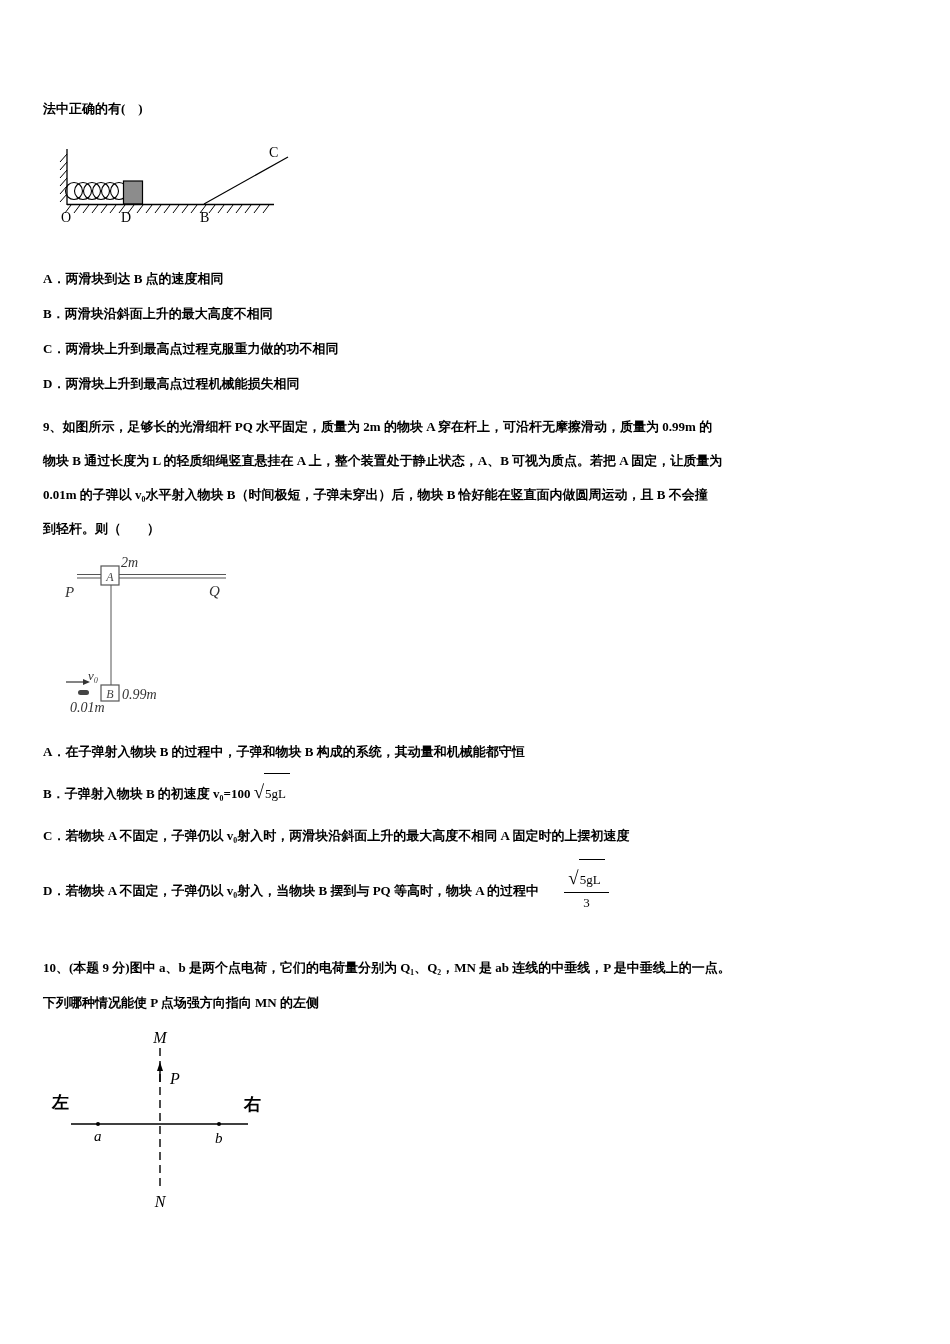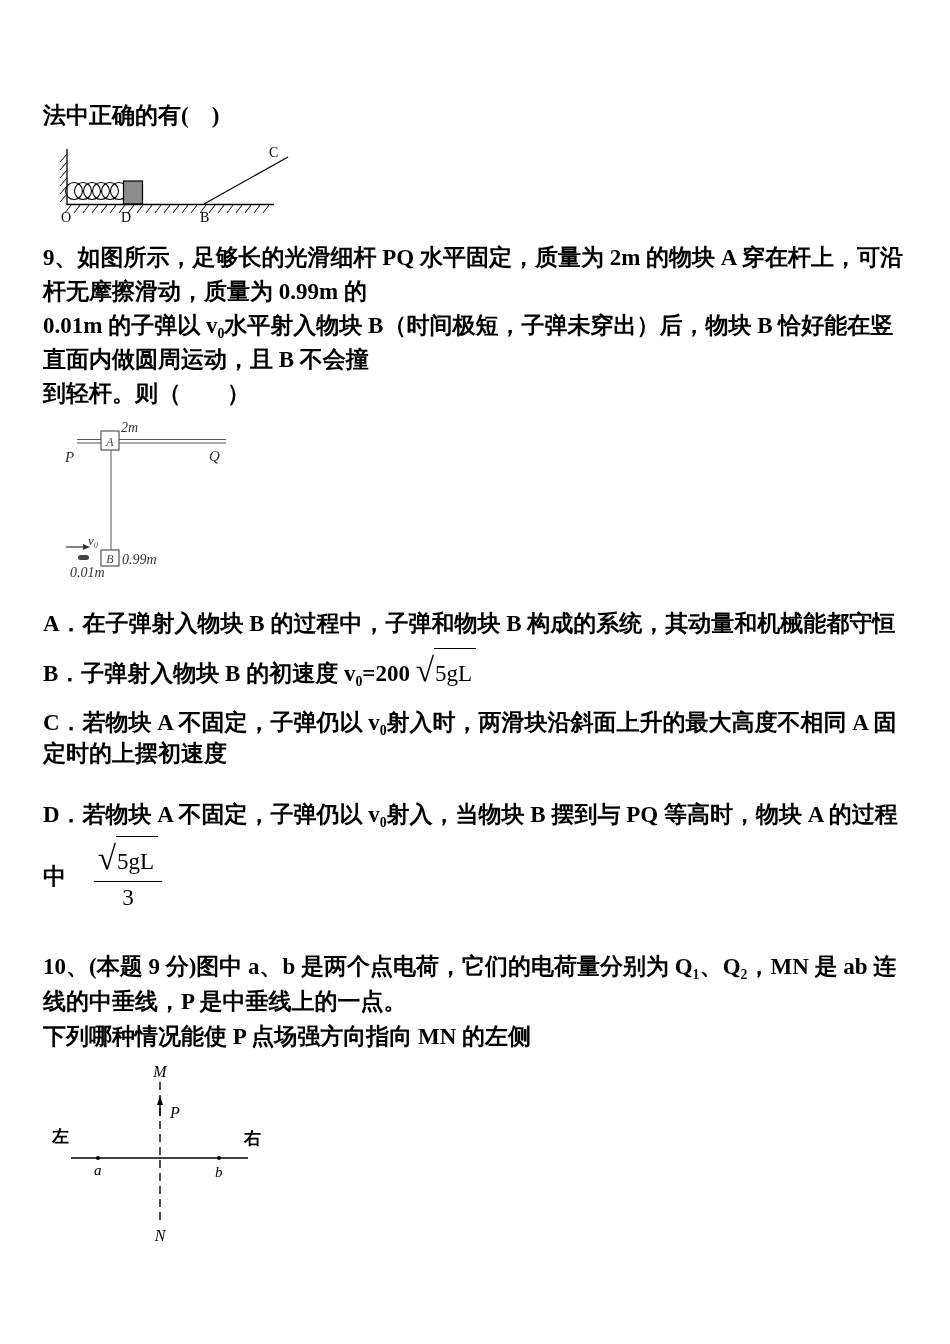--- a/index.html
+++ b/index.html
@@ -1,19 +1,19 @@
 <!DOCTYPE html>
 <html><head>
 <meta charset="utf-8">
 <style>
   html,body{margin:0;padding:0;background:#fff;}
   body{width:950px;height:1344px;overflow:hidden;color:#000;
        font-family:"Liberation Serif","DejaVu Serif",serif;}
   .content{padding:100px 40px 0 43px;}
-  .txt{font-size:23px;font-weight:700;}
+  .txt{font-size:13px;font-weight:700;}
   .intro{height:22px;}
   .diagram1{margin:22px 0 0 14px;}
   .diagram2{margin:8px 0 0 14px;}
   .diagram3{margin:8px 0 0 2px;}
   .q8-options{margin-top:30px;}
   .q8-options .opt{margin-bottom:14px;height:21px;}
   .q9-body{margin-top:1px;}
   .q9-body .line{line-height:34px;}
   .q9-options{margin-top:20px;}
   .q9-options .opt{margin-bottom:14px;}
@@ -56,23 +56,30 @@
       <line x1="10" y1="60.5" x2="217" y2="60.5" stroke="#000" stroke-width="1.6"></line>
       <path d="M14 61 L8 69 M23 61 L17 69 M32 61 L26 69 M41 61 L35 69 M50 61 L44 69 M59 61 L53 69 M68 61 L62 69 M77 61 L71 69 M86 61 L80 69 M95 61 L89 69 M104 61 L98 69 M113 61 L107 69 M122 61 L116 69 M131 61 L125 69 M140 61 L134 69 M149 61 L143 69 M158 61 L152 69 M167 61 L161 69 M176 61 L170 69 M185 61 L179 69 M194 61 L188 69 M203 61 L197 69 M212 61 L206 69" stroke="#000" stroke-width="1"></path>
       <line x1="147" y1="60" x2="231" y2="13" stroke="#000" stroke-width="1.2"></line>
       <text x="4" y="78" font-size="14">O</text>
       <text x="64" y="78" font-size="14">D</text>
       <text x="143" y="78" font-size="14">B</text>
       <text x="212" y="13" font-size="14">C</text>
     </svg>
   </div>
 
+  <div class="q8-options">
+    <div class="txt opt">A．两滑块到达 B 点的速度相同</div>
+    <div class="txt opt">B．两滑块沿斜面上升的最大高度不相同</div>
+    <div class="txt opt">C．两滑块上升到最高点过程克服重力做的功不相同</div>
+    <div class="txt opt">D．两滑块上升到最高点过程机械能损失相同</div>
+  </div>
 
   <div class="q9-body">
     <div class="txt line">9、如图所示，足够长的光滑细杆 PQ 水平固定，质量为 2m 的物块 A 穿在杆上，可沿杆无摩擦滑动，质量为 0.99m 的</div>
+    <div class="txt line">物块 B 通过长度为 L 的轻质细绳竖直悬挂在 A 上，整个装置处于静止状态，A、B 可视为质点。若把 A 固定，让质量为</div>
     <div class="txt line">0.01m 的子弹以 v₀水平射入物块 B（时间极短，子弹未穿出）后，物块 B 恰好能在竖直面内做圆周运动，且 B 不会撞</div>
     <div class="txt line">到轻杆。则（　　）</div>
   </div>
 
   <div class="diagram2">
     <svg width="185" height="165" viewBox="0 0 185 165">
       <g stroke="#555" stroke-width="1.2">
         <line x1="20" y1="20.5" x2="169" y2="20.5"></line>
         <line x1="20" y1="24" x2="169" y2="24"></line>
       </g>
@@ -91,21 +98,21 @@
       </g>
       <text x="31" y="126" font-size="13" font-style="italic" fill="#333">v₀</text>
       <rect x="21" y="136" width="11" height="5" rx="2.5" fill="#444"></rect>
       <text x="13" y="158" font-size="14" font-style="italic" fill="#333">0.01m</text>
     </svg>
   </div>
 
   <div class="q9-options">
     <div class="txt opt">A．在子弹射入物块 B 的过程中，子弹和物块 B 构成的系统，其动量和机械能都守恒</div>
     <div class="txt opt opt-b">
-      <span>B．子弹射入物块 B 的初速度 v₀=200</span>
+      <span>B．子弹射入物块 B 的初速度 v₀=100</span>
       <span class="sqrt"><span class="rad">√</span><span class="cand">5gL</span></span>
     </div>
     <div class="txt opt opt-c">C．若物块 A 不固定，子弹仍以 v₀射入时，两滑块沿斜面上升的最大高度不相同 A 固定时的上摆初速度</div>
     <div class="txt opt opt-d">
       <span>D．若物块 A 不固定，子弹仍以 v₀射入，当物块 B 摆到与 PQ 等高时，物块 A 的过程中</span>
       <span class="frac">
         <span class="num"><span class="sqrt"><span class="rad">√</span><span class="cand">5gL</span></span></span>
         <span class="den">3</span>
       </span>
     </div>

